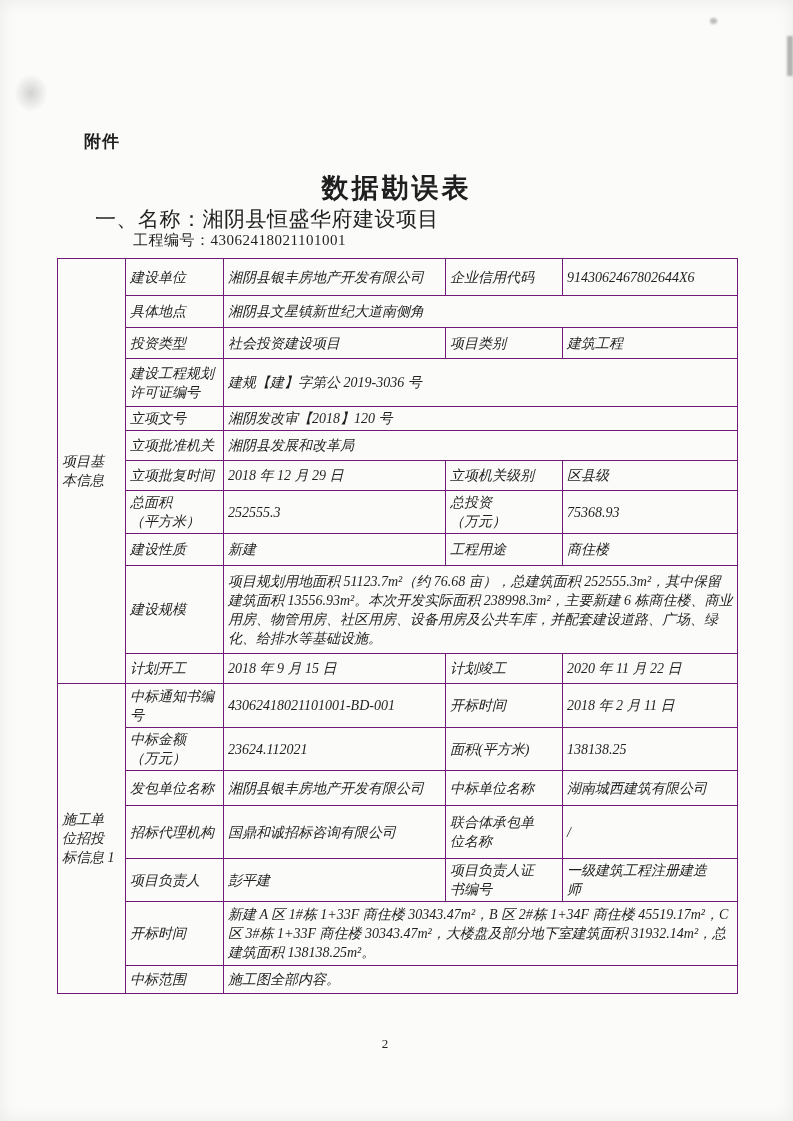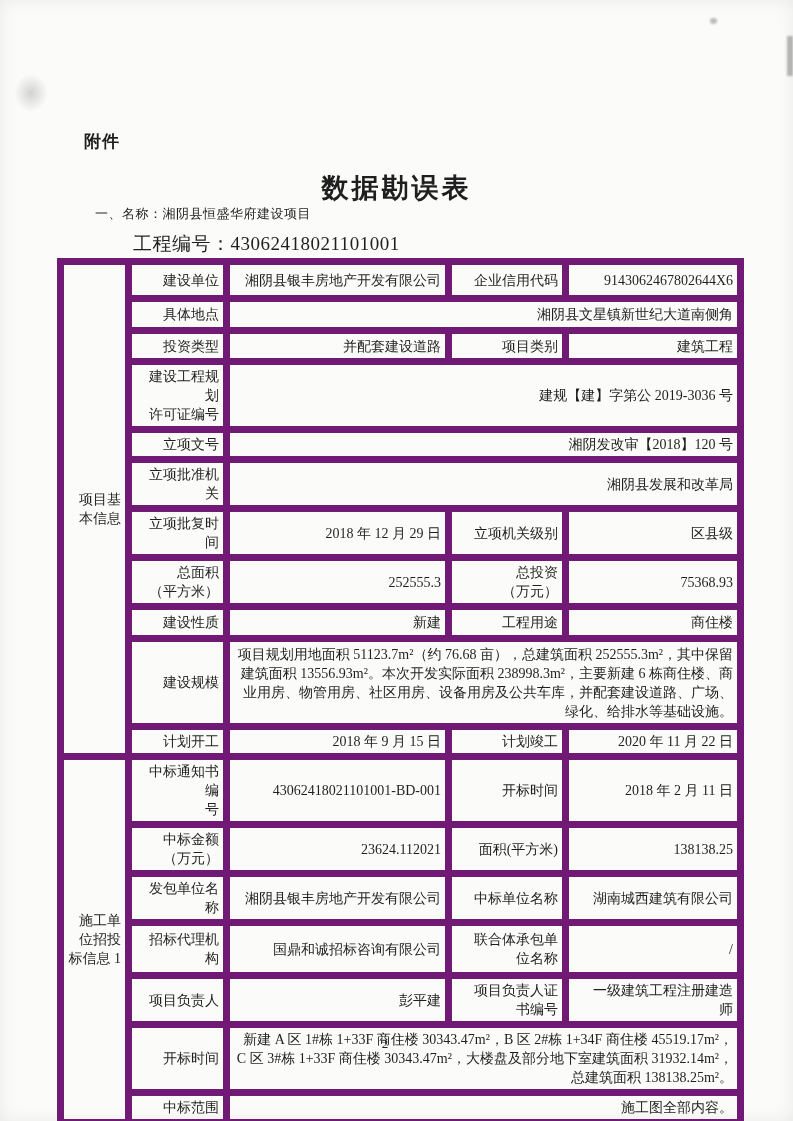--- a/index.html
+++ b/index.html
@@ -19,36 +19,37 @@
   .attachment{
     position:absolute;left:84px;top:130px;
     font-size:17px;font-weight:700;letter-spacing:1px;
   }
   .doc-title{
     position:absolute;left:0;top:161px;width:793px;
     text-align:center;font-size:27px;font-weight:700;letter-spacing:3px;margin-top:9px;
   }
   .name-line{
     position:absolute;left:95px;top:205px;
-    font-size:13px;font-weight:500;letter-spacing:0.5px;
+    font-size:21px;font-weight:500;letter-spacing:0.5px;
   }
   .projno-line{
     position:absolute;left:133px;top:231px;
-    font-size:19px;font-weight:500;letter-spacing:0.5px;
+    font-size:15px;font-weight:500;letter-spacing:0.5px;
   }
   table.errata{
     position:absolute;left:57px;top:258px;
     width:680px;border-collapse:collapse;table-layout:fixed;
   }
   table.errata td{
-    border:7px solid #701a75;
-    text-align:right;vertical-align:middle;
+    border:1px solid #701a75;
+    text-align:left;vertical-align:middle;
     font-size:14px;line-height:19px;
     padding:2px 4px;
     overflow:hidden;
+    font-style:italic;
   }
   td.sec{
     font-size:14.5px;line-height:24px;white-space:pre-line;
     padding:2px 3px;
   }
   td.lbl{white-space:pre-line;padding:2px 4px;}
   td.val{white-space:pre-line;padding:2px 8px;}
   td.long{
     font-size:13.5px;line-height:22px;text-align:center;
     padding:3px 9px;white-space:normal;
@@ -96,21 +97,21 @@
         <td class="val">湘阴县银丰房地产开发有限公司</td>
         <td class="lbl">企业信用代码</td>
         <td class="val">9143062467802644X6</td>
       </tr>
       <tr style="height:32px">
         <td class="lbl">具体地点</td>
         <td class="val" colspan="3">湘阴县文星镇新世纪大道南侧角</td>
       </tr>
       <tr style="height:31px">
         <td class="lbl">投资类型</td>
-        <td class="val">并配套建设道路</td>
+        <td class="val">社会投资建设项目</td>
         <td class="lbl">项目类别</td>
         <td class="val">建筑工程</td>
       </tr>
       <tr style="height:48px">
         <td class="lbl">建设工程规划
 许可证编号</td>
         <td class="val" colspan="3">建规【建】字第公 2019-3036 号</td>
       </tr>
       <tr style="height:19px">
         <td class="lbl">立项文号</td>

